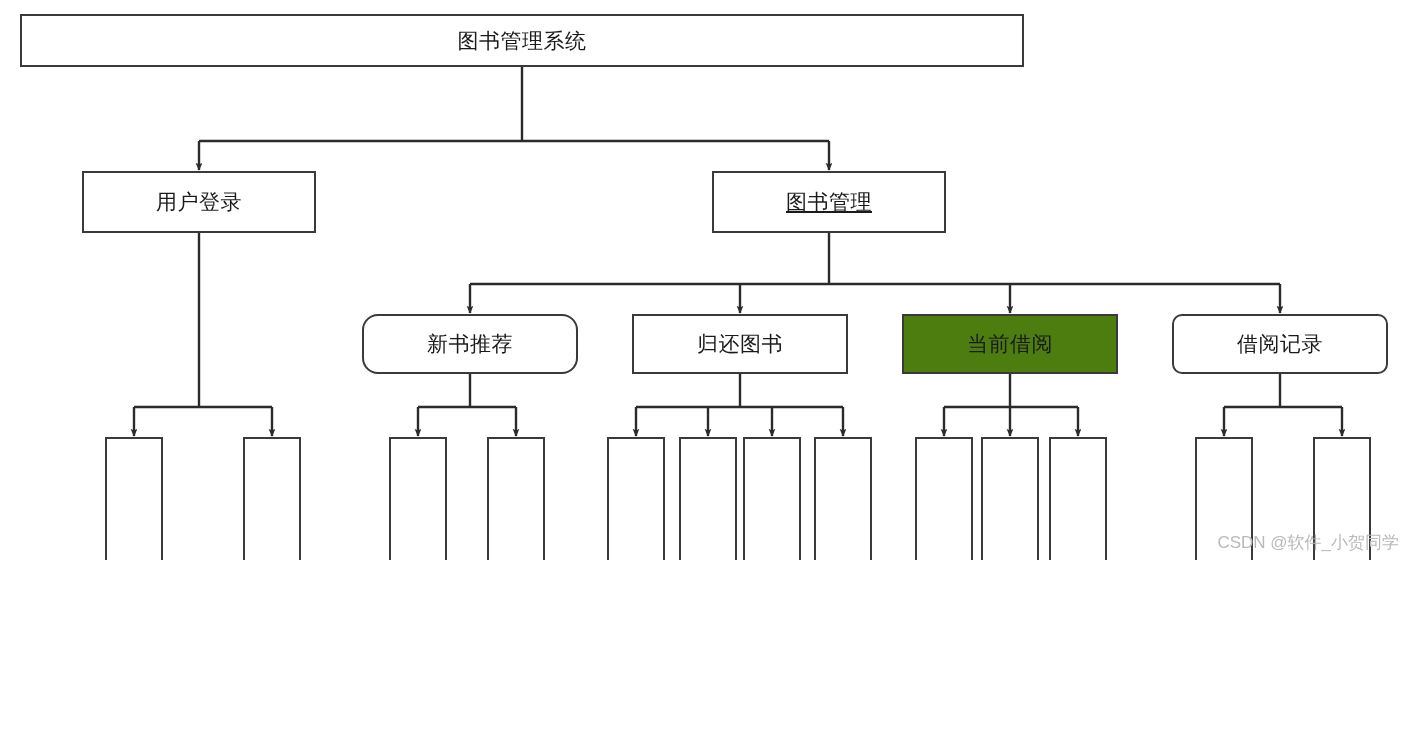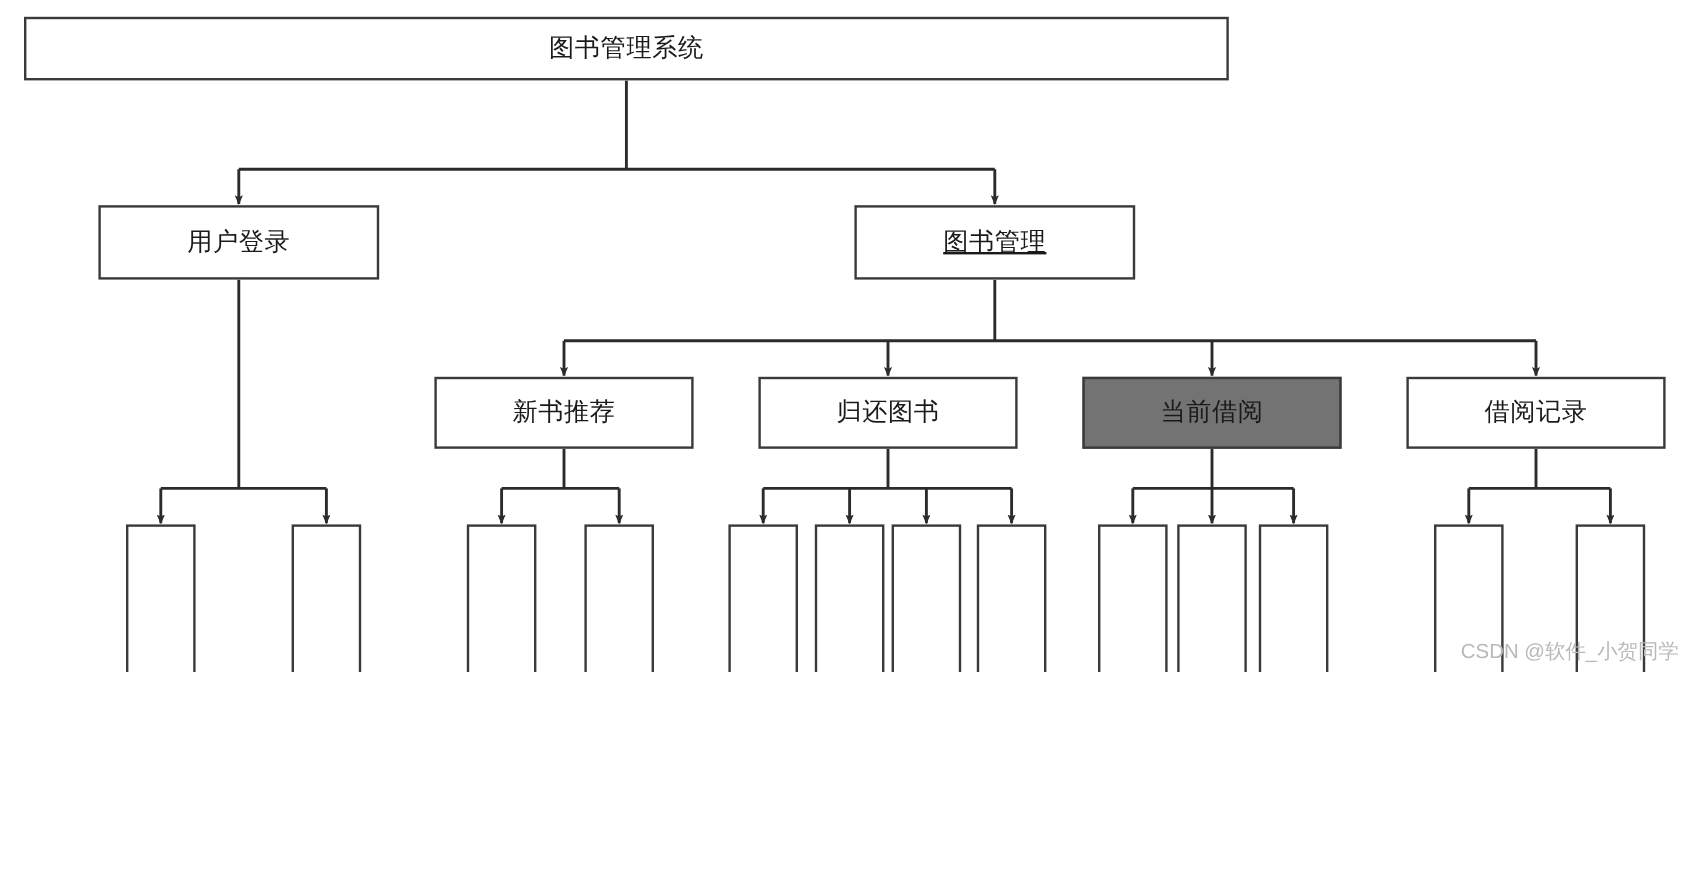--- a/index.html
+++ b/index.html
@@ -121,30 +121,30 @@
   <div id="nodes">
       <div class="node h" style="left: 20px; top: 14px; width: 1004px; height: 53px; border-color: rgb(58, 58, 58); background: rgb(255, 255, 255); color: rgb(26, 26, 26);">
         <span class="label">图书管理系统</span>
       </div>
       <div class="node h" style="left: 82px; top: 171px; width: 234px; height: 62px; border-color: rgb(58, 58, 58); background: rgb(255, 255, 255); color: rgb(26, 26, 26);">
         <span class="label">用户登录</span>
       </div>
       <div class="node h" style="left: 712px; top: 171px; width: 234px; height: 62px; border-color: rgb(58, 58, 58); background: rgb(255, 255, 255); color: rgb(26, 26, 26); text-decoration: underline;">
         <span class="label">图书管理</span>
       </div>
-      <div class="node h" style="left: 362px; top: 314px; width: 216px; height: 60px; border-color: rgb(58, 58, 58); background: rgb(255, 255, 255); color: rgb(26, 26, 26);">
+      <div class="node h" style="left: 362px; top: 314px; width: 216px; height: 60px; border-color: rgb(58, 58, 58); background: rgb(255, 255, 255); color: rgb(26, 26, 26); border-radius: 16px;">
         <span class="label">新书推荐</span>
       </div>
       <div class="node h" style="left: 632px; top: 314px; width: 216px; height: 60px; border-color: rgb(58, 58, 58); background: rgb(255, 255, 255); color: rgb(26, 26, 26);">
         <span class="label">归还图书</span>
       </div>
-      <div class="node h" style="left: 902px; top: 314px; width: 216px; height: 60px; border-color: rgb(58, 58, 58); background: #737373; color: rgb(26, 26, 26);">
+      <div class="node h" style="left: 902px; top: 314px; width: 216px; height: 60px; border-color: rgb(58, 58, 58); background: #4d7c0f; color: rgb(26, 26, 26);">
         <span class="label">当前借阅</span>
       </div>
-      <div class="node h" style="left: 1172px; top: 314px; width: 216px; height: 60px; border-color: rgb(58, 58, 58); background: rgb(255, 255, 255); color: rgb(26, 26, 26);">
+      <div class="node h" style="left: 1172px; top: 314px; width: 216px; height: 60px; border-color: rgb(58, 58, 58); background: rgb(255, 255, 255); color: rgb(26, 26, 26); border-radius: 10px;">
         <span class="label">借阅记录</span>
       </div>
       <div class="node v" style="left: 105px; top: 437px; width: 58px; height: 297px; border-color: rgb(58, 58, 58); background: rgb(255, 255, 255); color: rgb(26, 26, 26);">
         <span class="label">用户登录</span>
       </div>
       <div class="node v" style="left: 243px; top: 437px; width: 58px; height: 297px; border-color: rgb(58, 58, 58); background: rgb(255, 255, 255); color: rgb(26, 26, 26);">
         <span class="label">注销登录</span>
       </div>
       <div class="node v" style="left: 389px; top: 437px; width: 58px; height: 297px; border-color: rgb(58, 58, 58); background: rgb(255, 255, 255); color: rgb(26, 26, 26);">
         <span class="label">查询图书</span>

